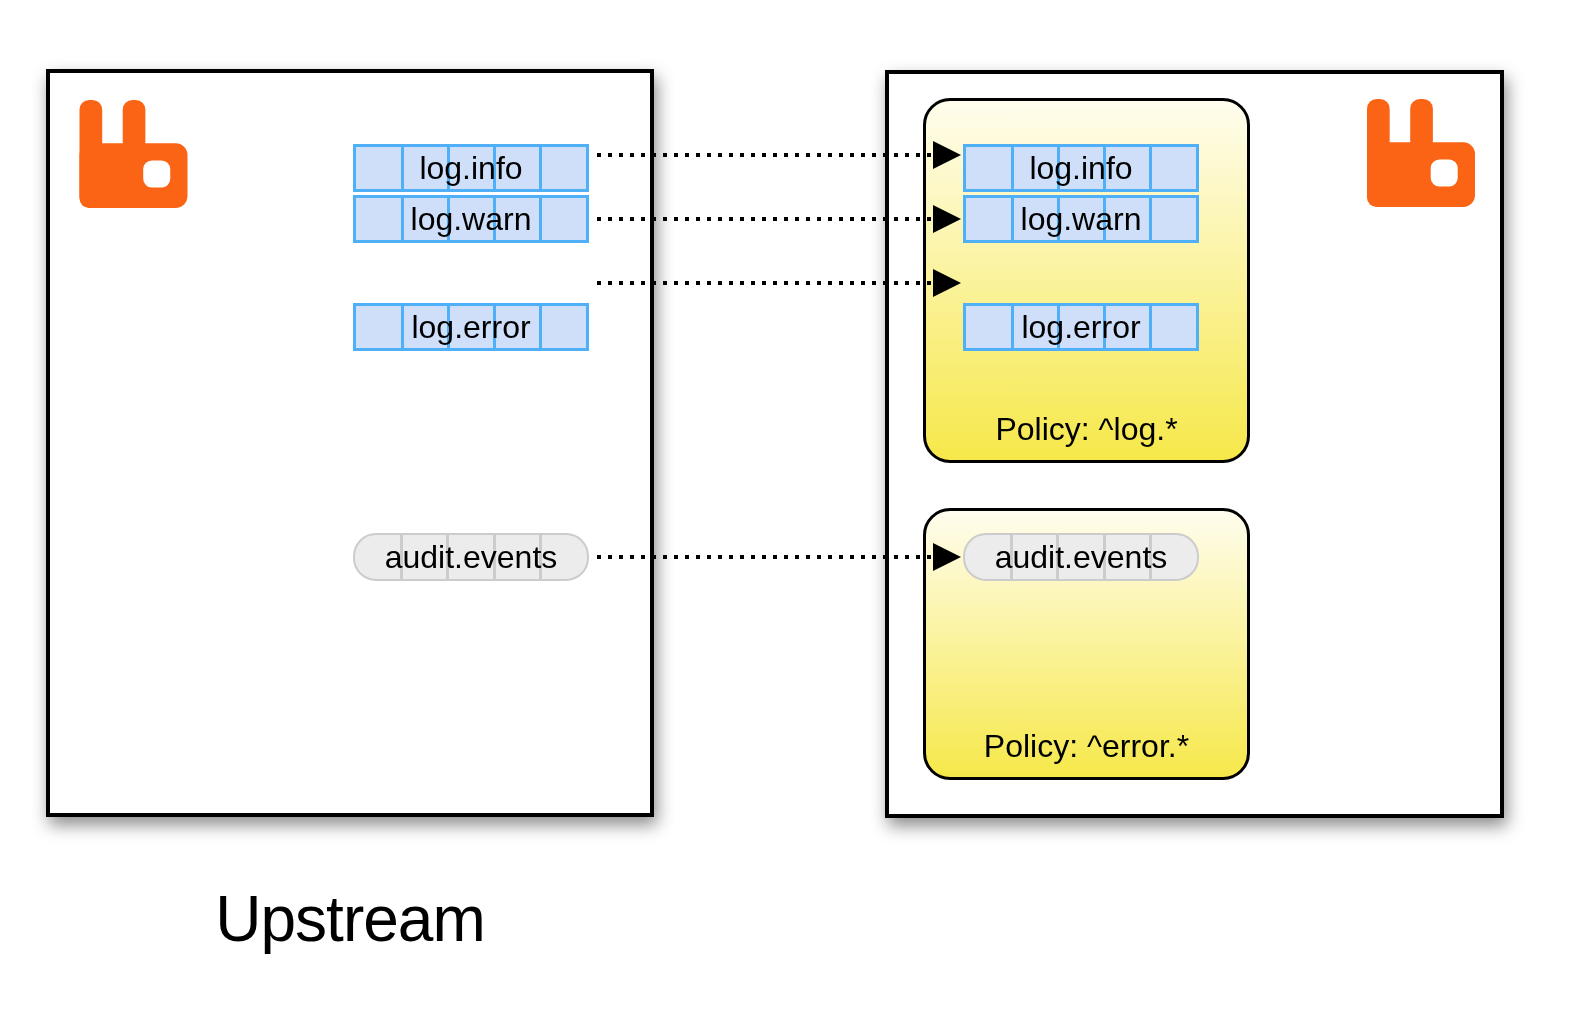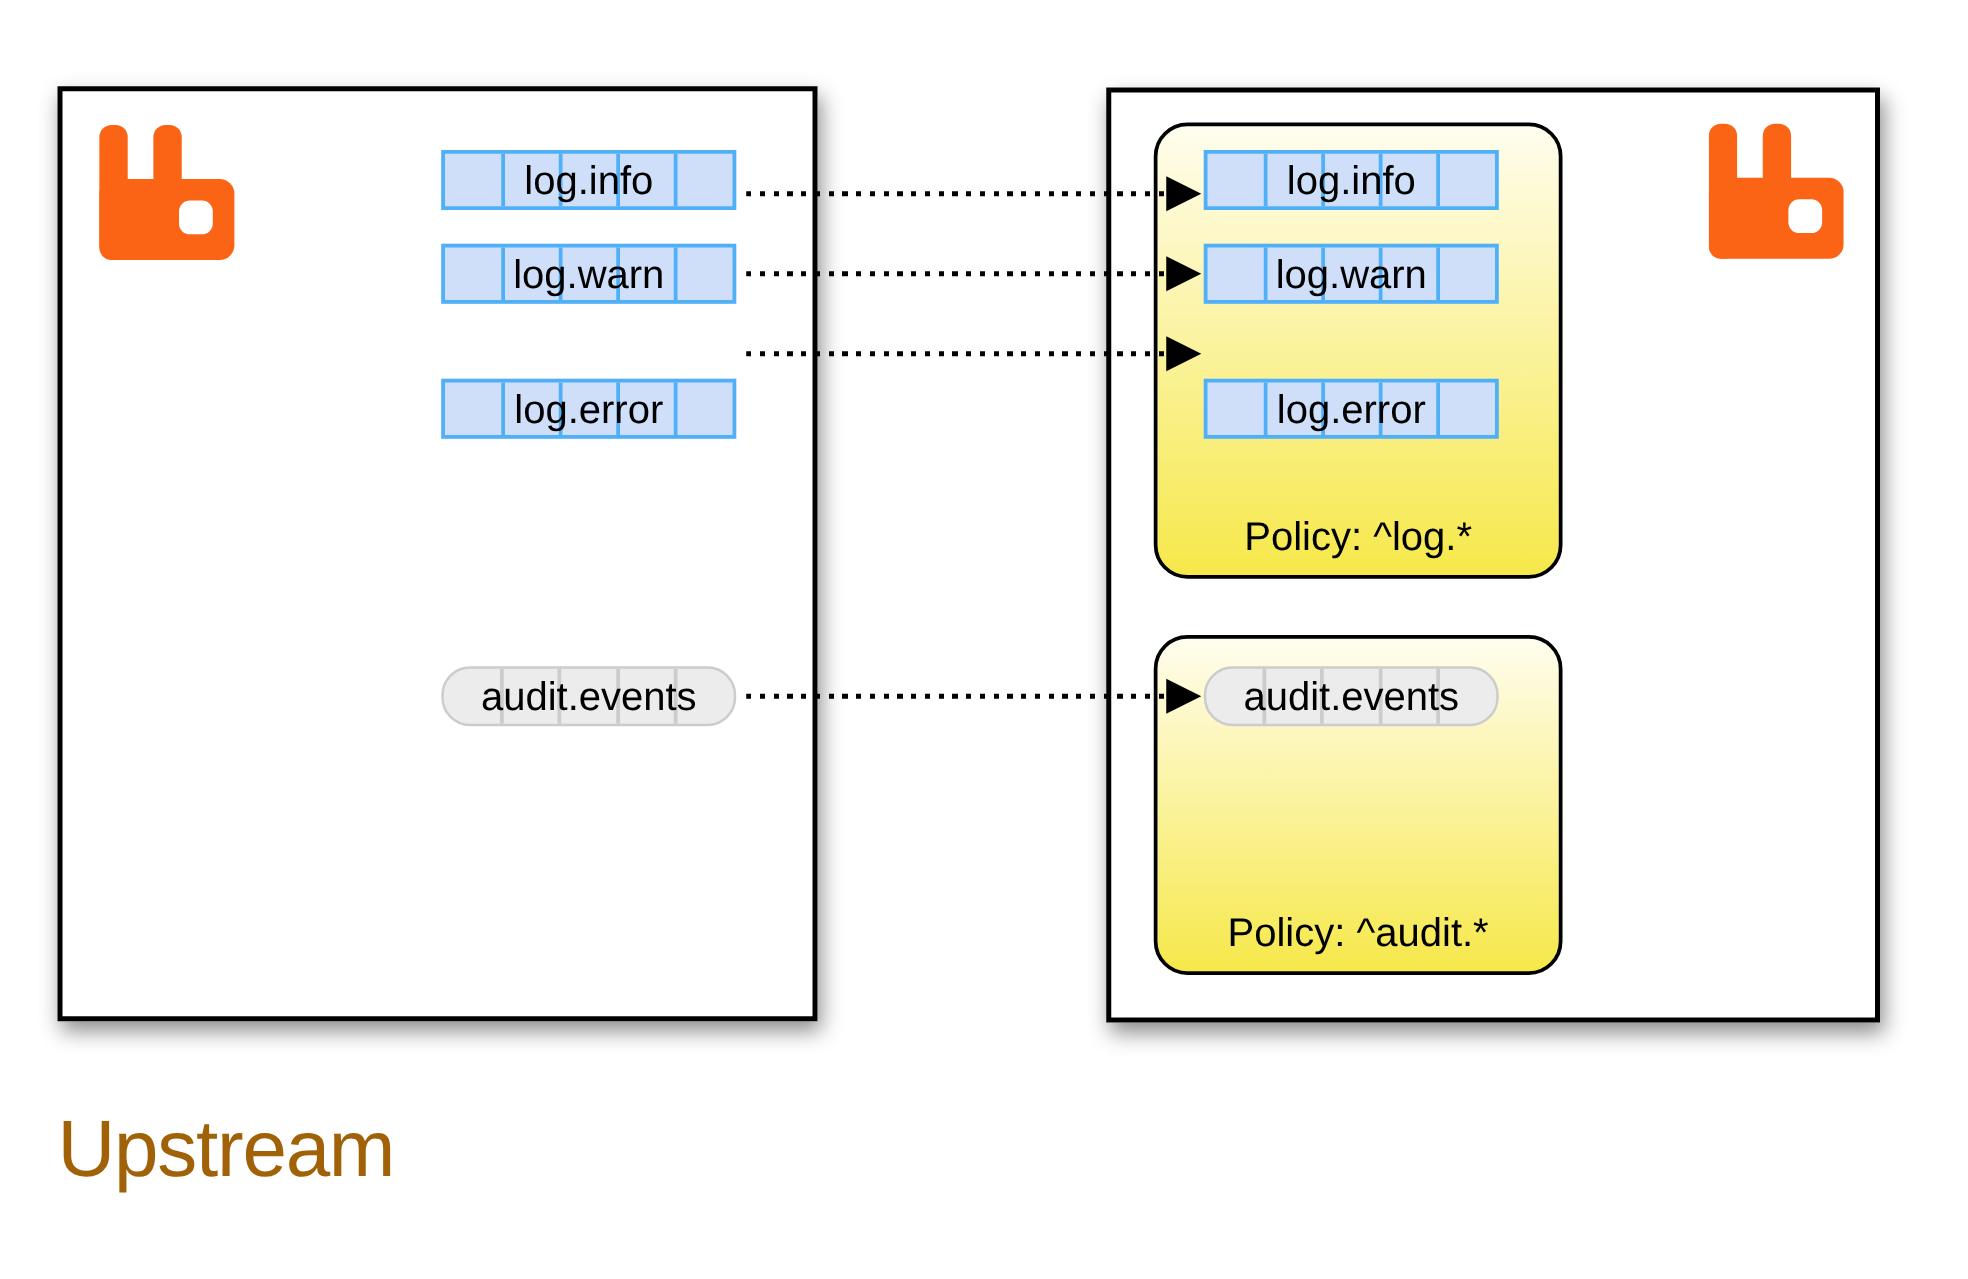--- a/index.html
+++ b/index.html
@@ -47,35 +47,35 @@
   }
   .queue i{
     position:absolute;top:0;bottom:0;width:3px;background:var(--line);
   }
   .queue .qlabel{
     position:relative;z-index:2;font-size:32px;line-height:1;color:#000;white-space:nowrap;
   }
   
   .col-up{left:353px;}
   .col-down{left:963px;}
-  .row1{top:120px;} .row2{top:195px;} .row3{top:259px;margin-top:44px;} .row4{top:533px;border-radius:23px;}
+  .row1{top:144px;} .row2{top:195px;} .row3{top:259px;margin-top:44px;} .row4{top:533px;border-radius:23px;}
   
   .dots{
     position:absolute;left:597px;width:336px;height:4px;
     background:repeating-linear-gradient(90deg,#000 0 4px,transparent 4px 11px);
   }
   .dots.r1{top:153px;} .dots.r2{top:217px;} .dots.r3{top:281px;} .dots.r4{top:555px;}
   .head{
     position:absolute;left:933px;width:0;height:0;
     border-left:28px solid #000;border-top:14px solid transparent;border-bottom:14px solid transparent;
   }
   .head.r1{top:141px;} .head.r2{top:205px;} .head.r3{top:269px;} .head.r4{top:543px;}
   
   .title{
-    position:absolute;font-size:64px;letter-spacing:-1px;color:#a16207;
+    position:absolute;text-align:center;font-size:64px;letter-spacing:-1px;color:#000000;
   }
   .title.up{left:46px;width:608px;top:882px;}
   .title.down{left:885px;width:619px;top:882px;}
 </style>
 </head>
 <body>
 
 <div class="canvas">
 
   <div class="broker up"></div>
@@ -91,21 +91,21 @@
     <rect x="0" y="0" width="21" height="100" rx="9" style="fill:var(--rabbit_orange,#fb6414)"></rect>
     <rect x="40" y="0" width="21" height="48" rx="9" style="fill:var(--rabbit_orange,#fb6414)"></rect>
     <rect x="0" y="40" width="100" height="60" rx="11" style="fill:var(--rabbit_orange,#fb6414)"></rect>
     <rect x="59" y="56" width="25" height="25" rx="8" style="fill:#ffffff"></rect>
   </svg>
 
   <div class="policy p1">
     <div class="policy-label">Policy: ^log.*</div>
   </div>
   <div class="policy p2">
-    <div class="policy-label">Policy: ^audit.*</div>
+    <div class="policy-label">Policy: ^error.*</div>
   </div>
 
   <div class="queue blue col-up row1">
     <span class="qlabel">log.info</span>
   <i style="left: calc(20% - 1.5px);"></i>
       <i style="left: calc(40% - 1.5px);"></i>
       <i style="left: calc(60% - 1.5px);"></i>
       <i style="left: calc(80% - 1.5px);"></i>
     </div>
   <div class="queue blue col-up row2">

